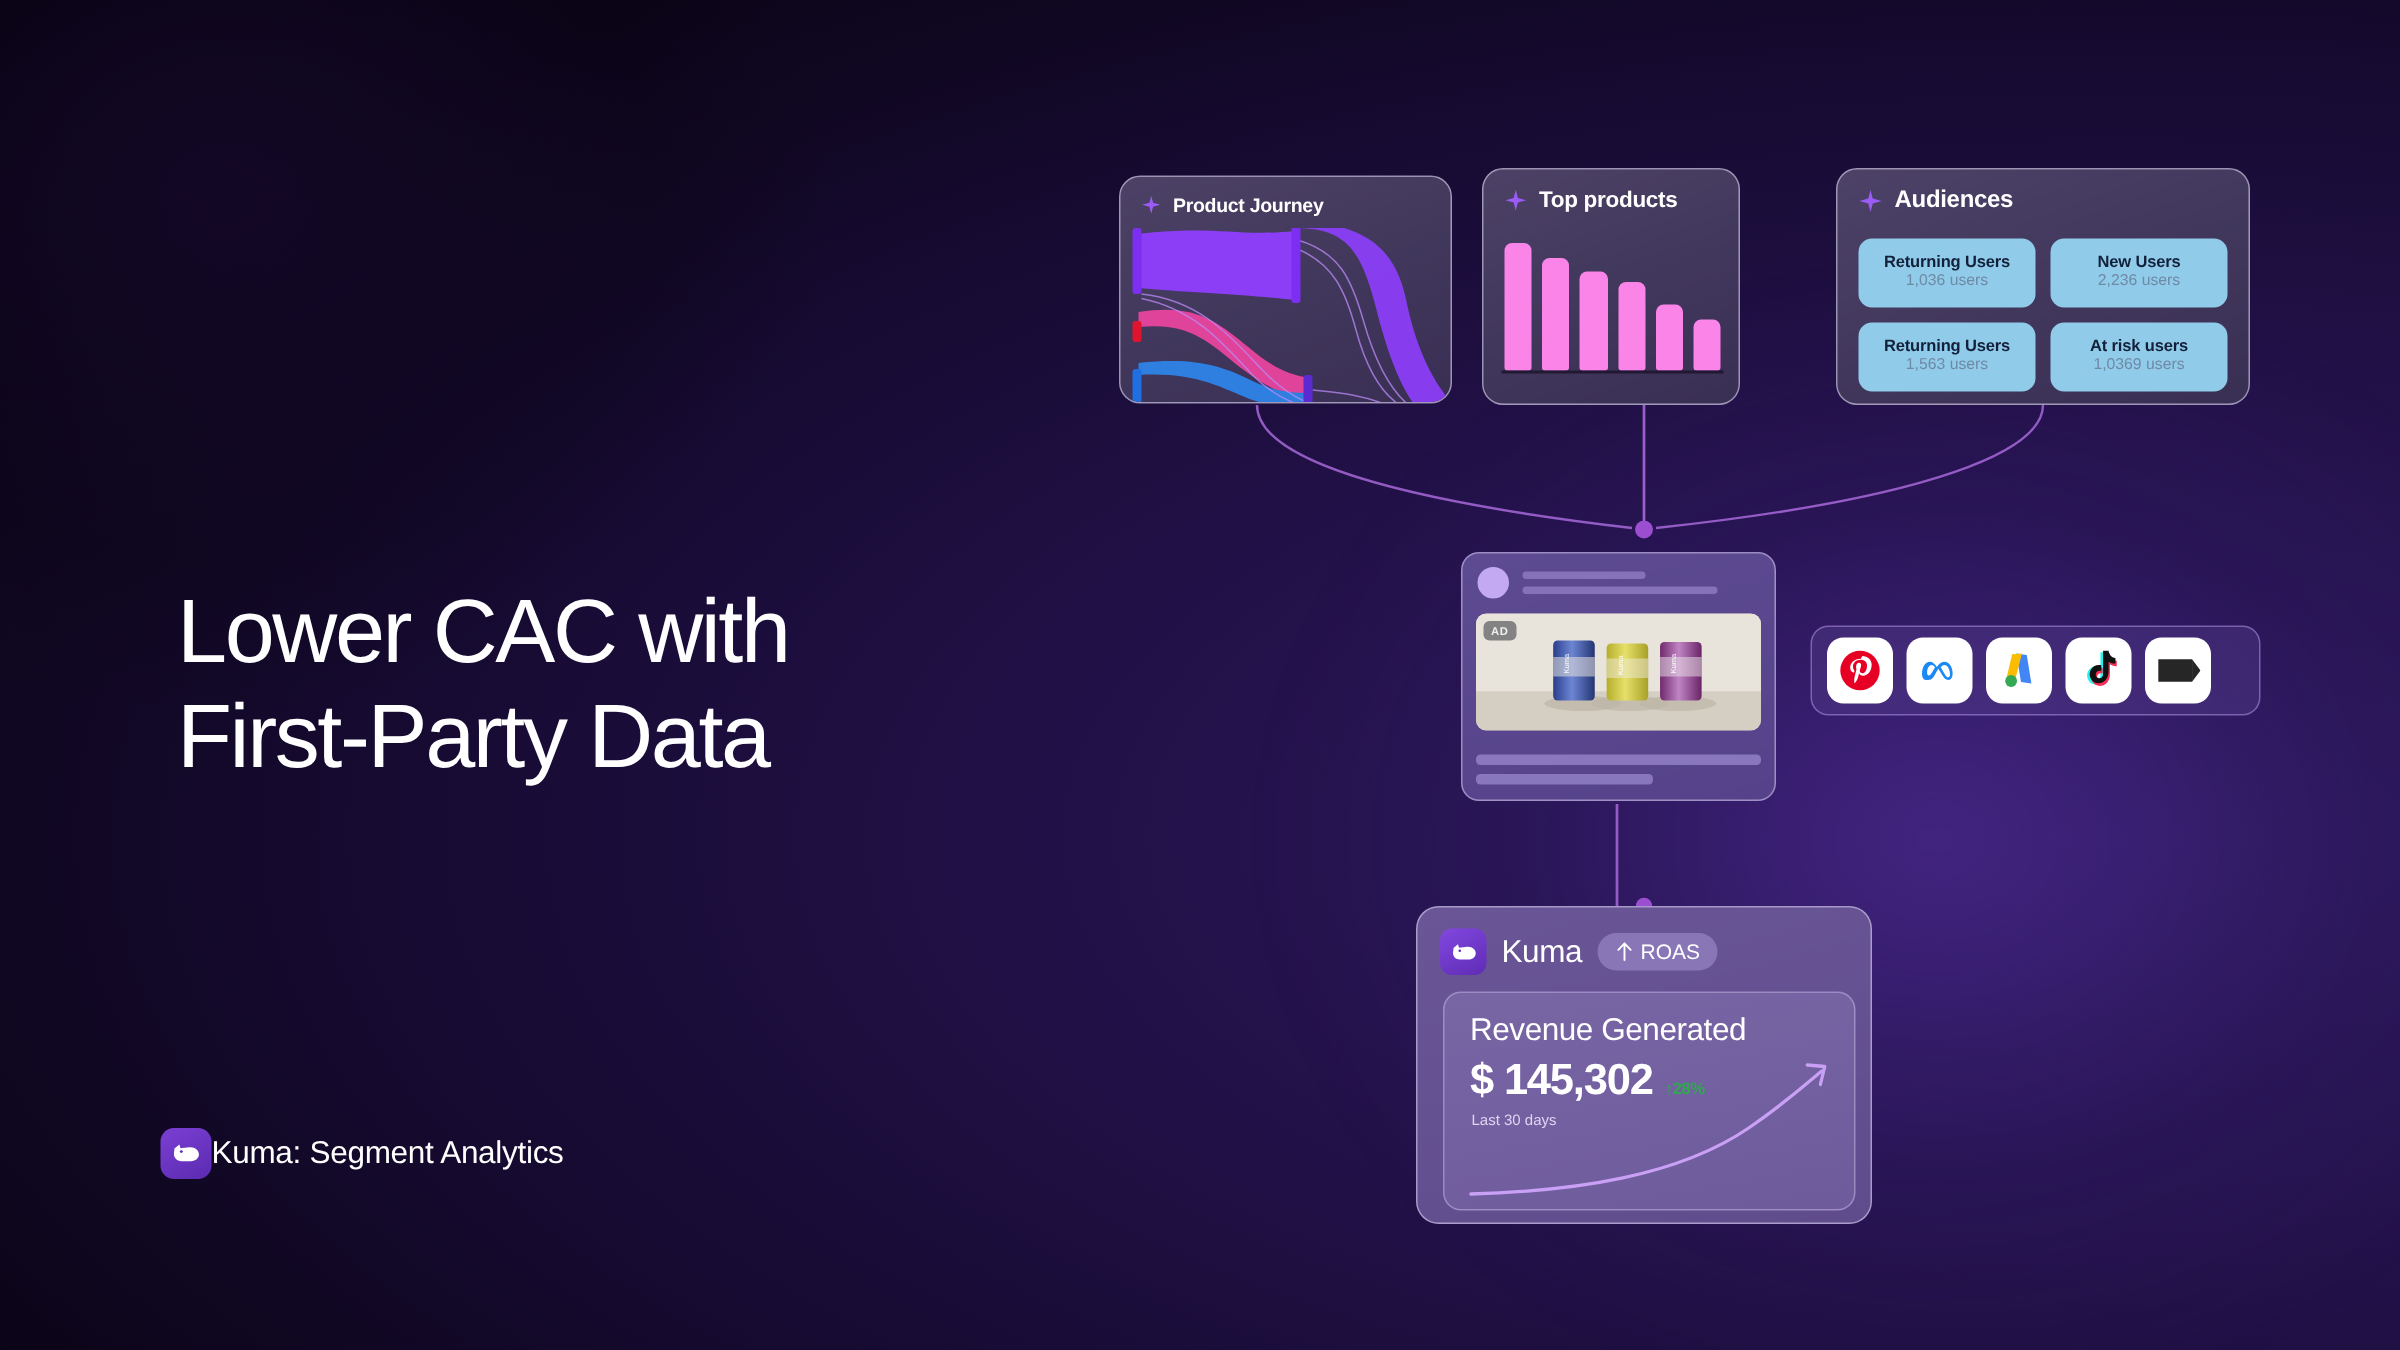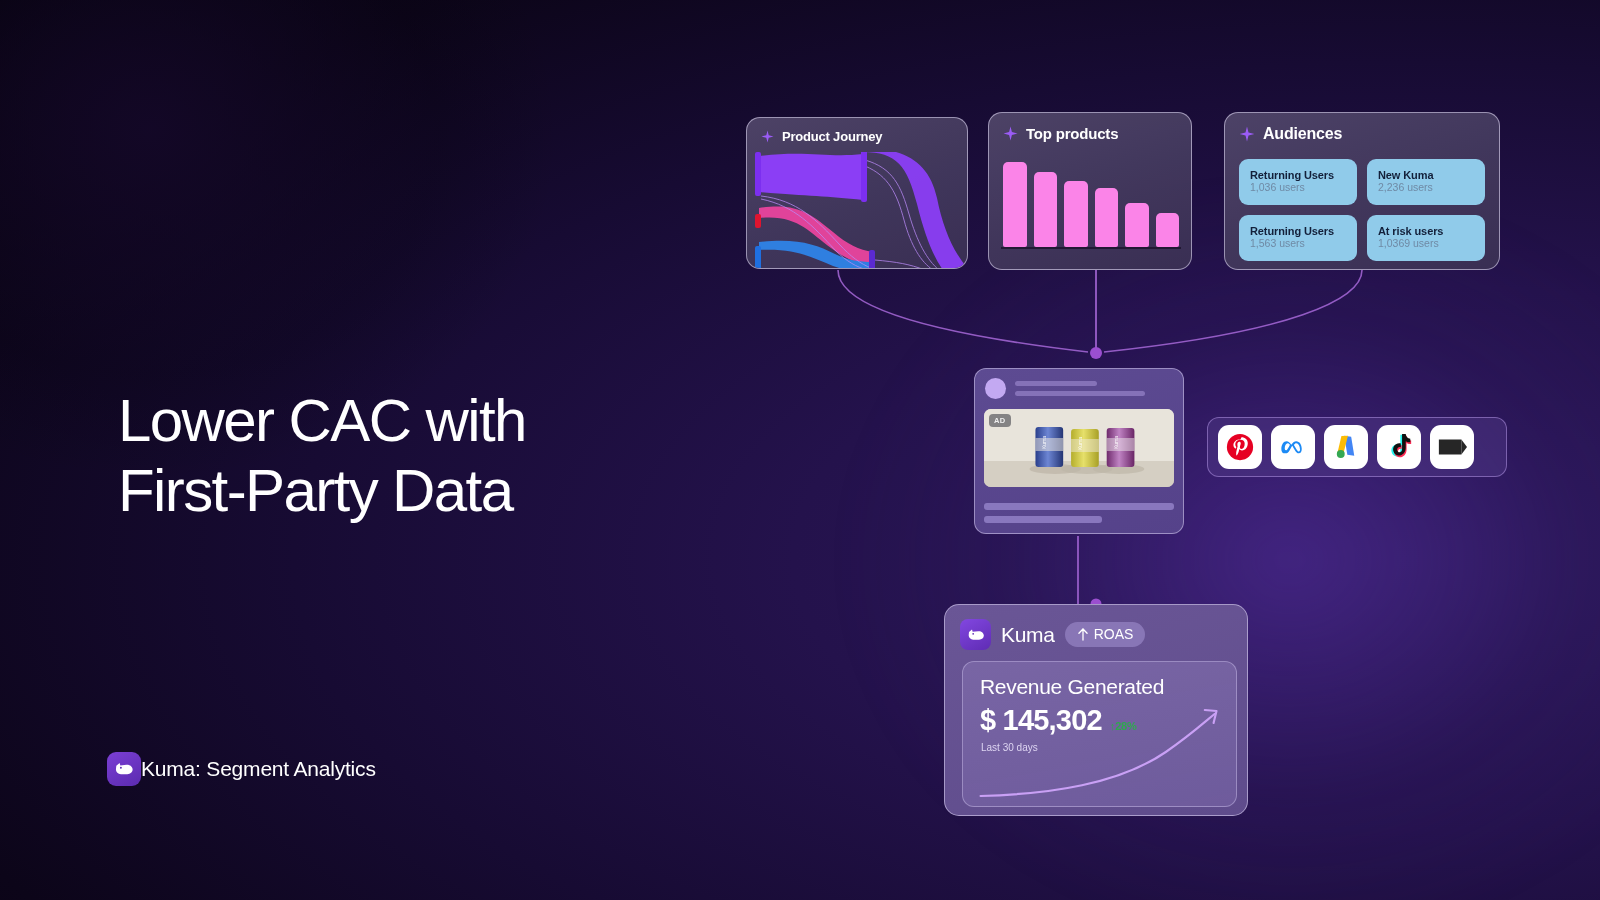--- a/index.html
+++ b/index.html
@@ -65,36 +65,36 @@
   .card-title {
     display: flex; align-items: center; gap: 8px;
     color: #fff; font-weight: 700; letter-spacing: -0.2px;
   }
   .spark { flex: none; display: block; }
 
   #card-journey { left: 746px; top: 117px; width: 222px; height: 152px; }
   #card-journey .card-title { position: absolute; left: 14px; top: 11px; font-size: 13px; }
   #card-journey .sankey { position: absolute; left: 0; top: 34px; width: 222px; height: 118px; }
 
-  #card-products { left: 988px; top: 112px; width: 204px; height: 158px; }
+  #card-products { left: 988px; top: 112px; width: 172px; height: 158px; }
   #card-products .card-title { position: absolute; left: 14px; top: 12px; font-size: 15px; }
   .bars {
     position: absolute; left: 14px; bottom: 22px; right: 12px; height: 85px;
     display: flex; align-items: flex-end; gap: 7px;
   }
   .bar { flex: 1; background: #fb84e8; border-radius: 5px 5px 2px 2px; }
   .bars-base { position: absolute; left: 12px; right: 10px; bottom: 20px; height: 2px; background: rgba(25,16,40,0.75); }
 
   #card-audiences { left: 1224px; top: 112px; width: 276px; height: 158px; }
   #card-audiences .card-title { position: absolute; left: 14px; top: 12px; font-size: 16px; }
   .aud-grid {
     position: absolute; left: 14px; top: 46px; right: 14px;
     display: grid; grid-template-columns: 1fr 1fr; gap: 10px;
   }
-  .aud-tile { background: #90cbea; border-radius: 9px; padding: 10px 11px 12px; }
+  .aud-tile { background: #90cbea; border-radius: 9px; padding: 10px 11px 12px; text-align: center; }
   .aud-tile .t { color: #13203a; font-size: 11px; font-weight: 700; letter-spacing: -0.1px; }
   .aud-tile .s { color: #6f8aa5; font-size: 10.5px; margin-top: 0; }
 
   
   #ad-card {
     position: absolute; left: 974px; top: 368px; width: 210px; height: 166px;
     border-radius: 12px;
     border: 1px solid rgba(225,215,250,0.5);
     background: linear-gradient(165deg, #5d4b92 0%, #55428a 100%);
     overflow: hidden;
@@ -253,21 +253,21 @@
         <path d="M8 0.6 L9.5 6.4 L15.4 8 L9.5 9.6 L8 15.4 L6.5 9.6 L0.6 8 L6.5 6.4 Z" fill="#9b5cf6"></path>
       </svg>
       <span>Audiences</span>
     </div>
     <div class="aud-grid">
       <div class="aud-tile">
         <div class="t">Returning Users</div>
         <div class="s">1,036 users</div>
       </div>
       <div class="aud-tile">
-        <div class="t">New Kuma</div>
+        <div class="t">New Users</div>
         <div class="s">2,236 users</div>
       </div>
       <div class="aud-tile">
         <div class="t">Returning Users</div>
         <div class="s">1,563 users</div>
       </div>
       <div class="aud-tile">
         <div class="t">At risk users</div>
         <div class="s">1,0369 users</div>
       </div>

